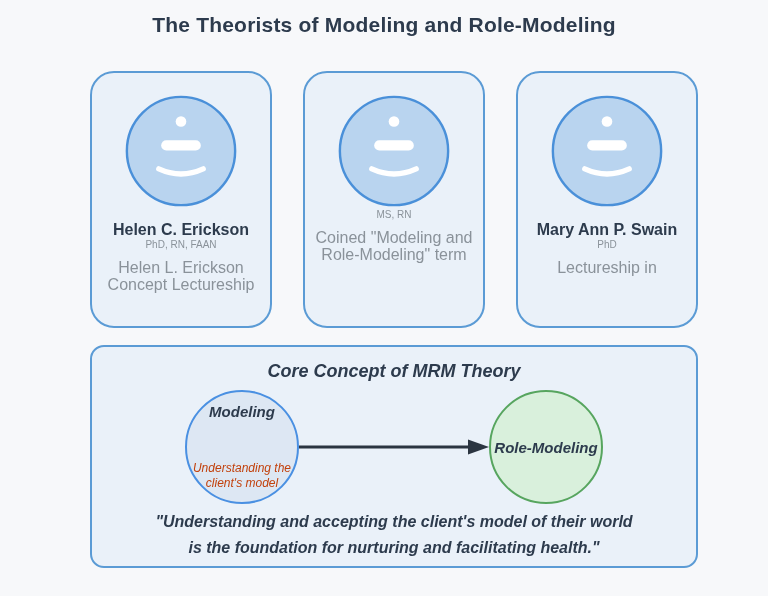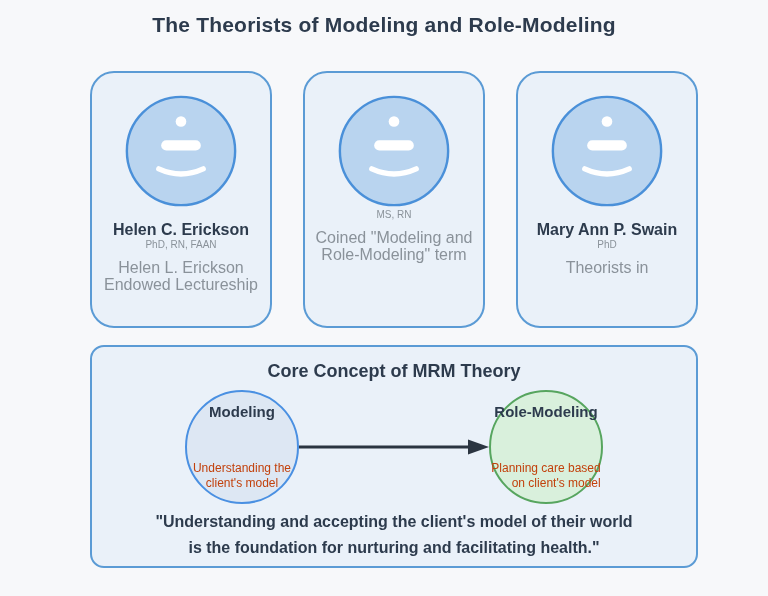--- a/index.html
+++ b/index.html
@@ -38,20 +38,21 @@
   .cred { font-size:10px; color: var(--muted-text, #8a929a); }
   .note { margin-top:9px; font-size:16px; color: var(--muted-text, #8a929a); text-align:center; line-height:17px; }
 
   
   .core-box {
     margin-top:17px;
     width:608px; height:223px;
     background: var(--panel-bg, #eaf1f9);
     border:2px solid var(--panel-border, #5b9bd5);
     border-radius:14px;
+    font-style:italic;
   }
   .core-title {
     margin-top:13px;
     text-align:center;
     font-size:18px;
     font-weight:bold;
     color: var(--heading-text, #2d3b4d);
     line-height:22px;
   }
   .flow { display:flex; align-items:center; justify-content:center; margin-top:8px; }
@@ -89,21 +90,21 @@
       <svg class="avatar" viewBox="0 0 120 120">
         <circle class="av-body" cx="60" cy="60" r="56"></circle>
         <circle class="av-glyph" cx="60" cy="29.5" r="5.5"></circle>
         <rect class="av-glyph" x="39.5" y="49" width="41" height="10.5" rx="5.25"></rect>
         <path class="av-smile" d="M37 78.5 Q60 89 83 78.5"></path>
       </svg>
       <div class="name">Helen C. Erickson</div>
       <div class="cred">PhD, RN, FAAN</div>
       <div class="note">
         <span>Helen L. Erickson</span><br>
-        <span>Endowed Lectureship</span>
+        <span>Concept Lectureship</span>
       </div>
     </div>
 
     <div class="card">
       <svg class="avatar" viewBox="0 0 120 120">
         <circle class="av-body" cx="60" cy="60" r="56"></circle>
         <circle class="av-glyph" cx="60" cy="29.5" r="5.5"></circle>
         <rect class="av-glyph" x="39.5" y="49" width="41" height="10.5" rx="5.25"></rect>
         <path class="av-smile" d="M37 78.5 Q60 89 83 78.5"></path>
       </svg>
@@ -117,21 +118,21 @@
     <div class="card">
       <svg class="avatar" viewBox="0 0 120 120">
         <circle class="av-body" cx="60" cy="60" r="56"></circle>
         <circle class="av-glyph" cx="60" cy="29.5" r="5.5"></circle>
         <rect class="av-glyph" x="39.5" y="49" width="41" height="10.5" rx="5.25"></rect>
         <path class="av-smile" d="M37 78.5 Q60 89 83 78.5"></path>
       </svg>
       <div class="name">Mary Ann P. Swain</div>
       <div class="cred">PhD</div>
       <div class="note">
-        <span>Theorists in</span><br>
+        <span>Lectureship in</span><br>
       </div>
     </div>
 
   </div>
 
   <div class="core-box">
     <h2 class="core-title">Core Concept of MRM Theory</h2>
 
     <div class="flow">
 
@@ -143,24 +144,20 @@
         </div>
       </div>
 
       <svg class="arrow" width="190" height="22" viewBox="0 0 190 22">
         <line class="shaft" x1="0" y1="11" x2="172" y2="11"></line>
         <polygon class="head" points="169,3.5 190,11 169,18.5"></polygon>
       </svg>
 
       <div class="node node-role">
         <div class="node-label">Role-Modeling</div>
-        <div class="node-desc">
-          <span>Planning care based</span><br>
-          <span>on client's model</span>
-        </div>
       </div>
 
     </div>
 
     <p class="quote">
       <span>"Understanding and accepting the client's model of their world</span><br>
       <span>is the foundation for nurturing and facilitating health."</span>
     </p>
   </div>
 

